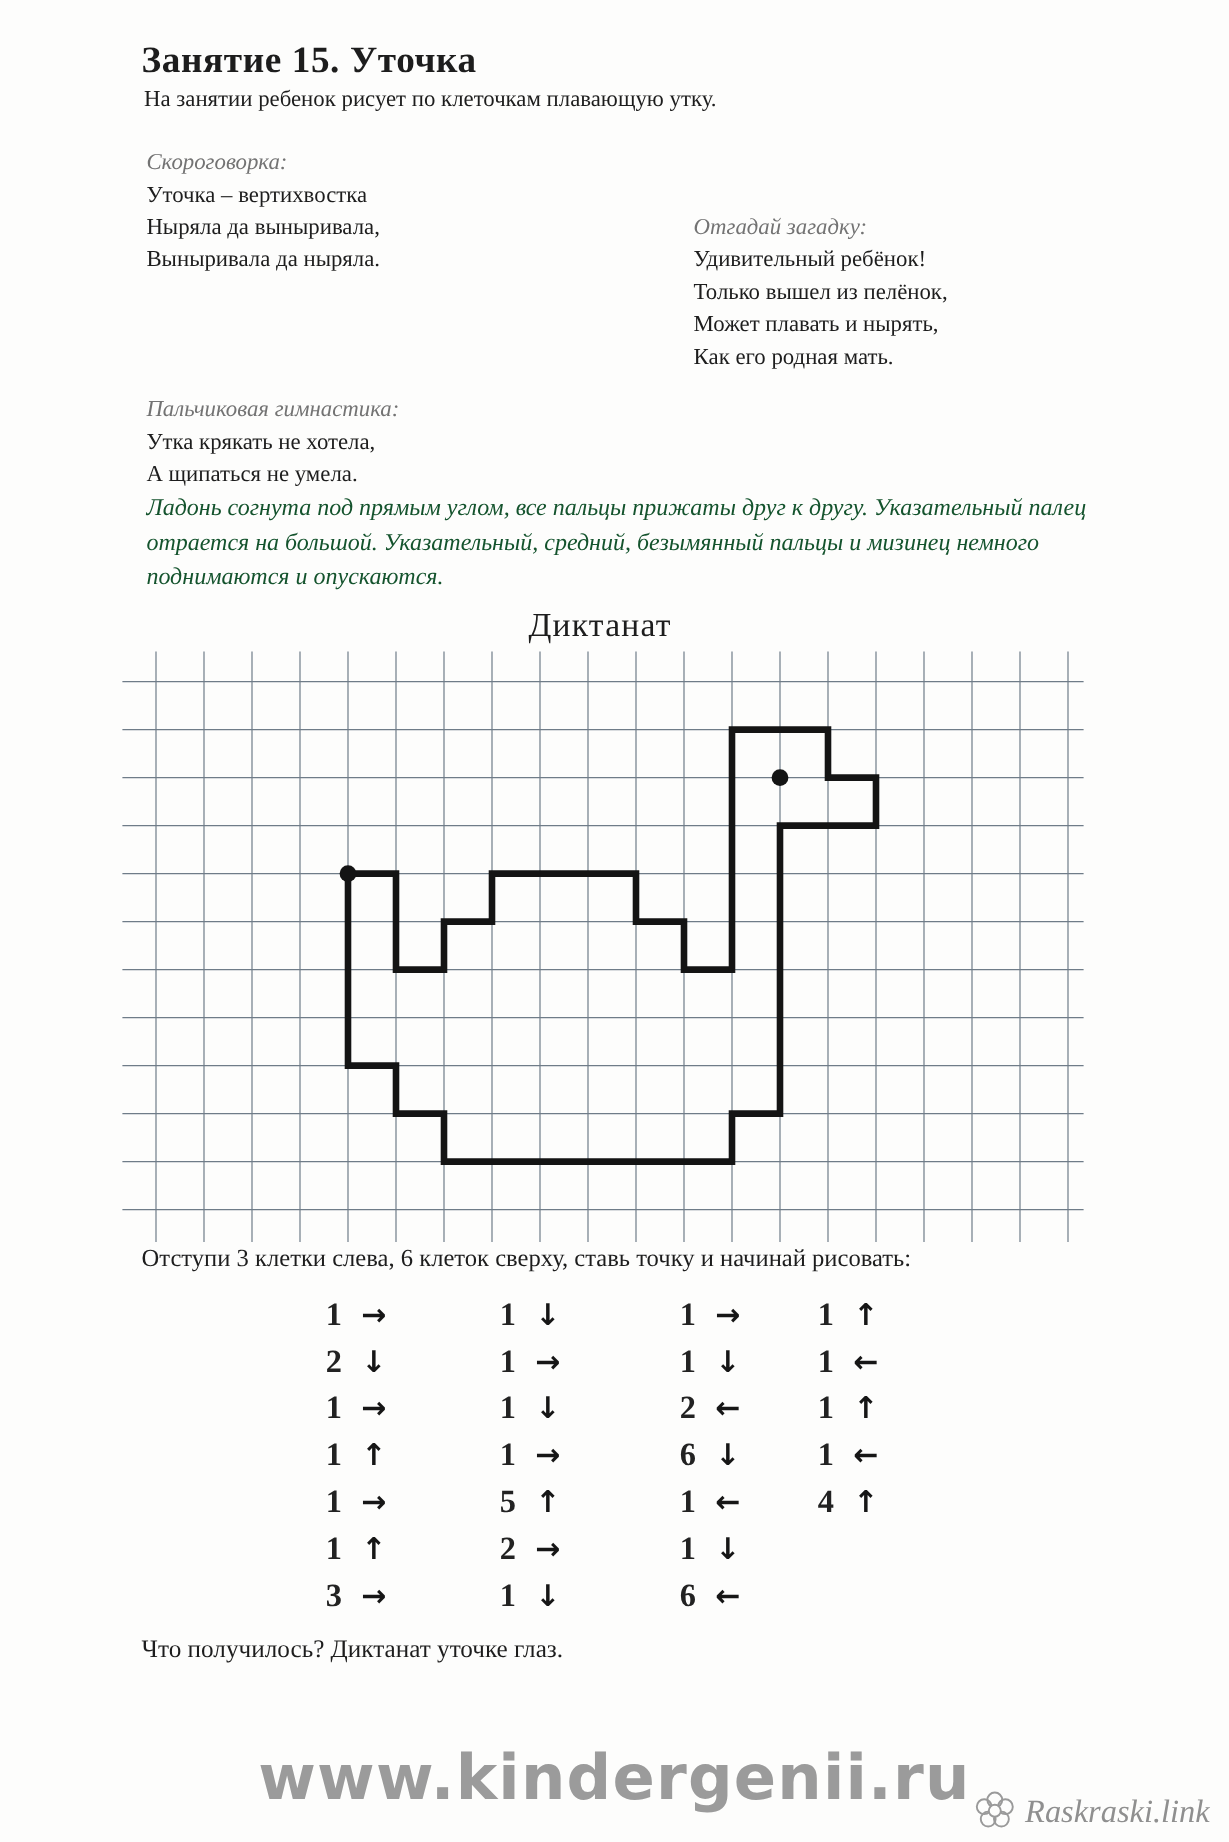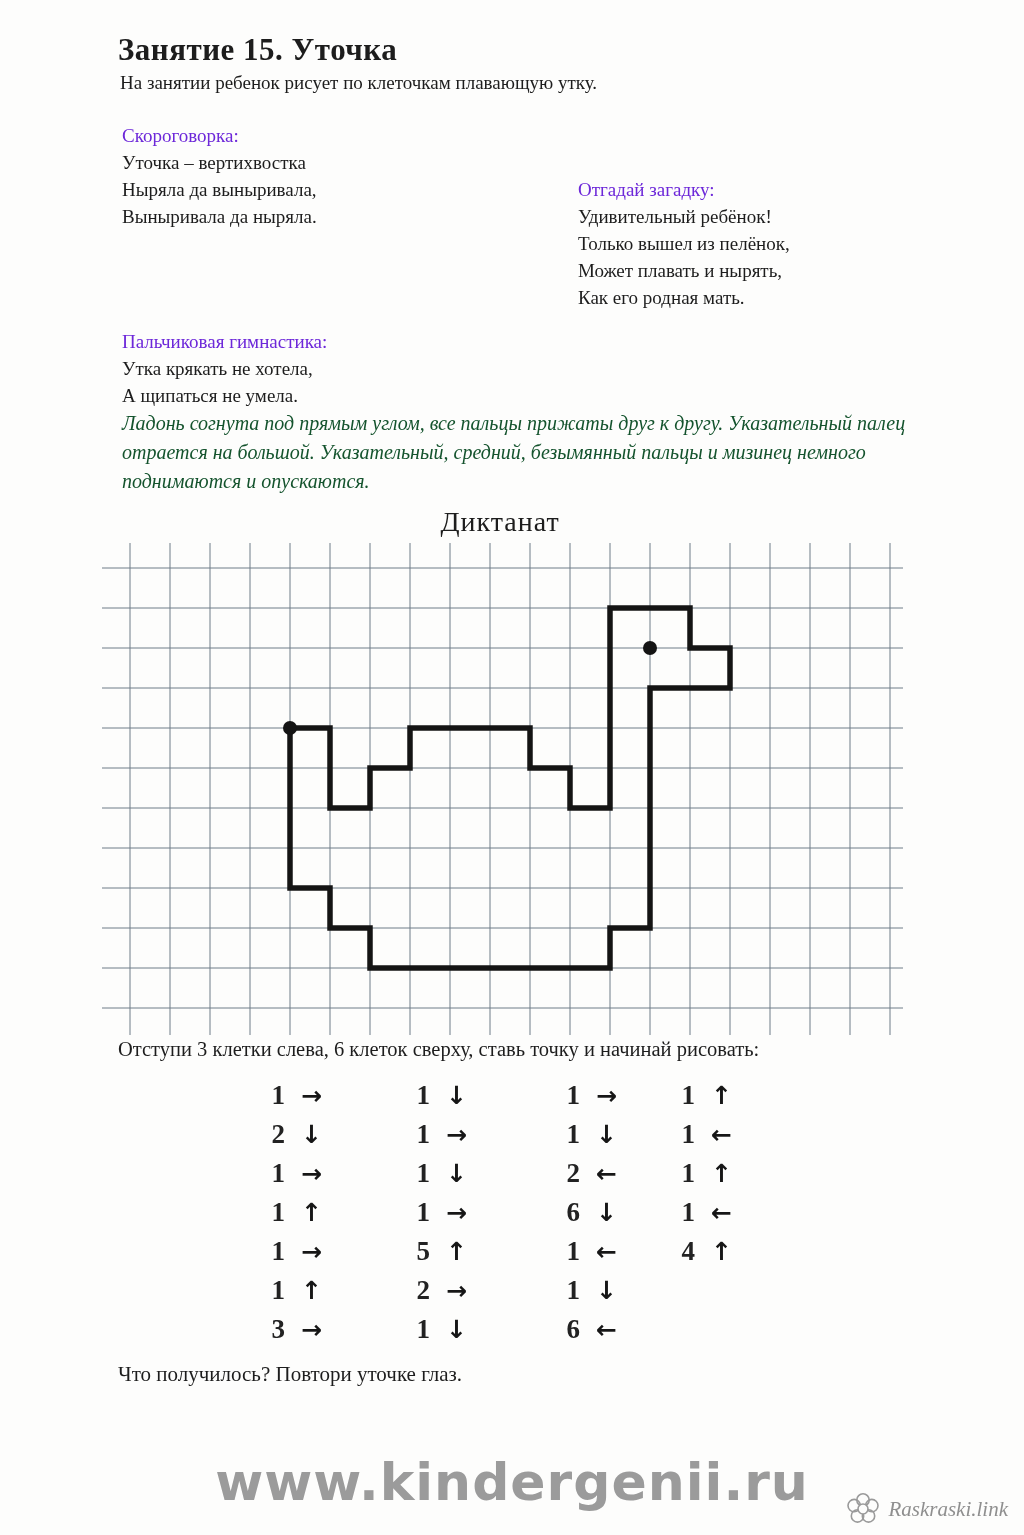--- a/index.html
+++ b/index.html
@@ -5,39 +5,39 @@
   html,body{margin:0;padding:0}
   body{
     width:1024px;height:1535px;position:relative;overflow:hidden;
     background:#fdfdfc;color:#1d1d1d;
     font-family:"Liberation Serif", serif;
   }
   .abs{position:absolute}
   .page-title{left:118px;top:32px;font-size:31px;font-weight:bold;letter-spacing:.5px}
   .subtitle{left:120px;top:72px;font-size:19px}
   .tblock{font-size:19px;line-height:27px}
-  .tblock .head{color:#6d28d9}
+  .tblock .head{font-style:italic;color:#737373}
   #tongue{left:122px;top:122px}
   #riddle{left:578px;top:176px}
   #pure{left:122px;top:251px}
   #finger{left:122px;top:328px}
   #desc{left:122px;top:409px;width:812px;font-size:20px;line-height:29px;font-style:italic;color:#14532d}
   .dict-title{left:0;top:506px;width:1000px;text-align:center;font-size:28px;font-weight:normal;letter-spacing:1px}
   #grid-svg{left:95px;top:530px}
   .instruction{left:118px;top:1038px;font-size:20.5px}
   #dict-steps{left:0;top:1076px;width:1024px;height:280px}
   .dict-col{position:absolute;top:0}
   .dict-row{height:39px;display:flex;align-items:center}
   .dict-row .num{display:inline-block;width:30px;text-align:right;font-size:27px;font-weight:600;color:#222}
   .dict-row .arr{margin-left:16px;font-family:"DejaVu Sans",sans-serif;font-size:25px;font-weight:bold;color:#161616;line-height:1}
   .question{left:118px;top:1362px;font-size:21px}
   .site-footer{left:0;top:1452px;width:1024px;text-align:center;
     font-family:"DejaVu Sans",sans-serif;font-size:52px;font-weight:bold;color:#9b9b9b;letter-spacing:1px}
   .watermark{right:16px;top:1492px;display:flex;align-items:center;gap:8px;color:#8f8f8f}
-  .watermark .wm-text{font-style:italic;font-size:21px;font-family:"Liberation Serif",serif}
+  .watermark .wm-text{font-style:italic;font-size:27px;font-family:"Liberation Serif",serif}
 </style>
 </head>
 <body>
 
 <div class="abs page-title">Занятие 15. Уточка</div>
 <div class="abs subtitle">На занятии ребенок рисует по клеточкам плавающую утку.</div>
 
 <div class="abs tblock" id="tongue">
   <div class="head">Скороговорка:</div>
   <div>Уточка – вертихвостка</div>
@@ -216,21 +216,21 @@
         <span class="num">1</span>
         <span class="arr">←</span>
       </div>
       <div class="dict-row">
         <span class="num">4</span>
         <span class="arr">↑</span>
       </div>
     </div>
   </div>
 
-<div class="abs question">Что получилось? Повтори уточке глаз.</div>
+<div class="abs question">Что получилось? Диктанат уточке глаз.</div>
 
 <div class="abs site-footer">www.kindergenii.ru</div>
 
 <div class="abs watermark">
   <svg width="34" height="34" viewBox="0 0 34 34">
     <g fill="none" stroke="#9a9a9a" stroke-width="1.6">
       <circle cx="17" cy="8" r="6.2"></circle>
       <circle cx="25.8" cy="13.6" r="6.2"></circle>
       <circle cx="22.5" cy="23.9" r="6.2"></circle>
       <circle cx="11.5" cy="23.9" r="6.2"></circle>

